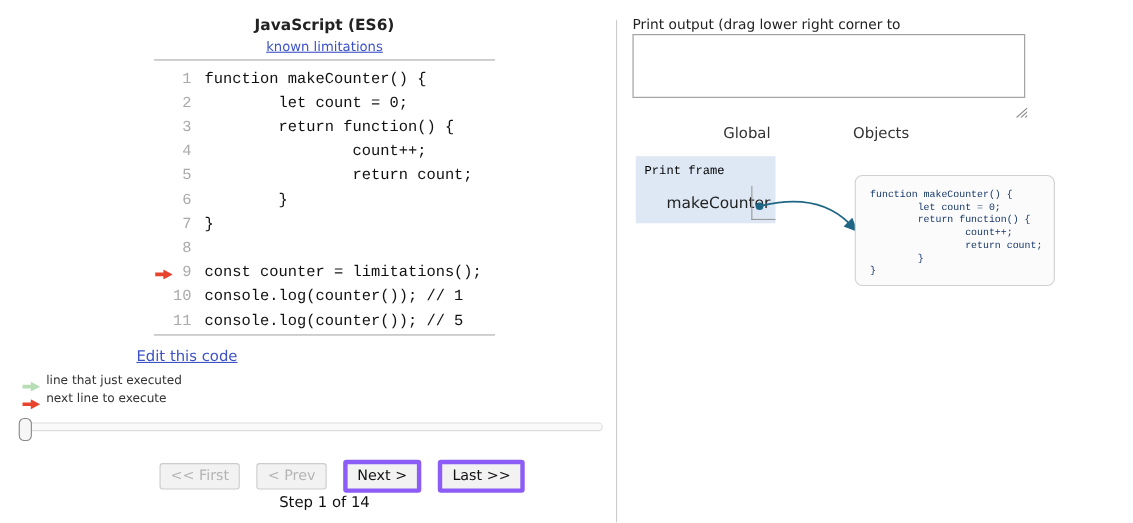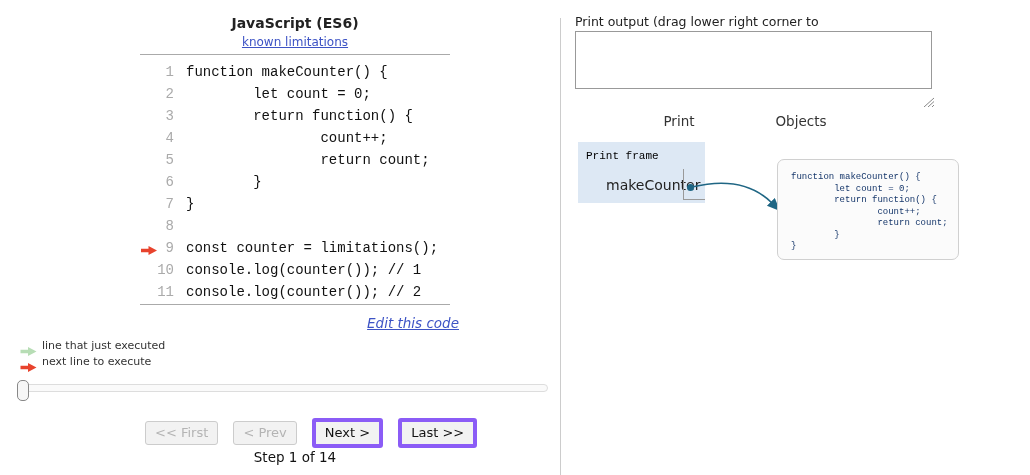--- a/index.html
+++ b/index.html
@@ -16,21 +16,21 @@
   .hr1 { top:54px; } .hr2 { top:304px; }
 
   .code-area { position:absolute; left:140px; top:61px; width:330px; }
   .code-row { position:relative; height:22px; display:flex; align-items:center;
               font-family:"Liberation Mono", monospace; font-size:14px; }
   .line-num { width:34px; text-align:right; color:#aaa; flex:none; }
   .line-text { margin-left:12px; white-space:pre; color:#111; }
   .exec-arrow { position:absolute; left:1px; top:6px; width:16px; height:9px; }
   .exec-arrow svg path { fill:var(--legend-next); }
 
-  .edit-link-wrap { position:absolute; left:149px; top:313px; width:310px; text-align:right;font-style:italic; }
+  .edit-link-wrap { position:absolute; left:124px; top:313px; width:310px; text-align:left; }
   .edit-link { font-size:13.5px; color:var(--link); text-decoration:underline; cursor:pointer; }
 
   .legend { position:absolute; left:20px; top:337px; }
   .legend-row { display:flex; align-items:center; height:16px; }
   .legend-icon { width:17px; height:9px; margin-right:5px; }
   .legend-icon.green path { fill:var(--legend-executed); }
   .legend-icon.red path { fill:var(--legend-next); }
   .legend-label { font-size:11px; color:#333; }
 
   .slider-track { position:absolute; left:19px; top:384px; width:529px; height:8px;
@@ -132,21 +132,21 @@
       </span>
       <span class="line-num">9</span>
         <span class="line-text">const counter = limitations();</span>
     </div>
     <div class="code-row">
       <span class="line-num">10</span>
         <span class="line-text">console.log(counter()); // 1</span>
     </div>
     <div class="code-row">
       <span class="line-num">11</span>
-        <span class="line-text">console.log(counter()); // 2</span>
+        <span class="line-text">console.log(counter()); // 5</span>
     </div>
   </div>
 
   <div class="hr hr2"></div>
 
   <div class="edit-link-wrap">
     <a class="edit-link">Edit this code</a>
   </div>
 
   <div class="legend">
@@ -184,21 +184,21 @@
   <div class="print-label">Print output (drag lower right corner to resize)</div>
   <textarea class="print-textarea" style=""></textarea>
   <span class="resize-grip">
     <svg width="12" height="10" viewBox="0 0 12 10">
       <line x1="2" y1="10" x2="12" y2="1" stroke="#888" stroke-width="1"></line>
       <line x1="6" y1="10" x2="12" y2="4.5" stroke="#888" stroke-width="1"></line>
       <line x1="10" y1="10" x2="12" y2="8" stroke="#888" stroke-width="1"></line>
     </svg>
   </span>
 
-  <div class="col-header frames-header">Print</div>
+  <div class="col-header frames-header">Global</div>
   <div class="col-header objects-header">Objects</div>
 
   <div class="global-frame">
     <div class="frame-title">Print frame</div>
     <div class="var-name">makeCounter</div>
     <div class="var-value"></div>
   </div>
   <div class="pointer-dot"></div>
 
   <svg class="ptr-arrow" viewBox="0 0 100 40">

